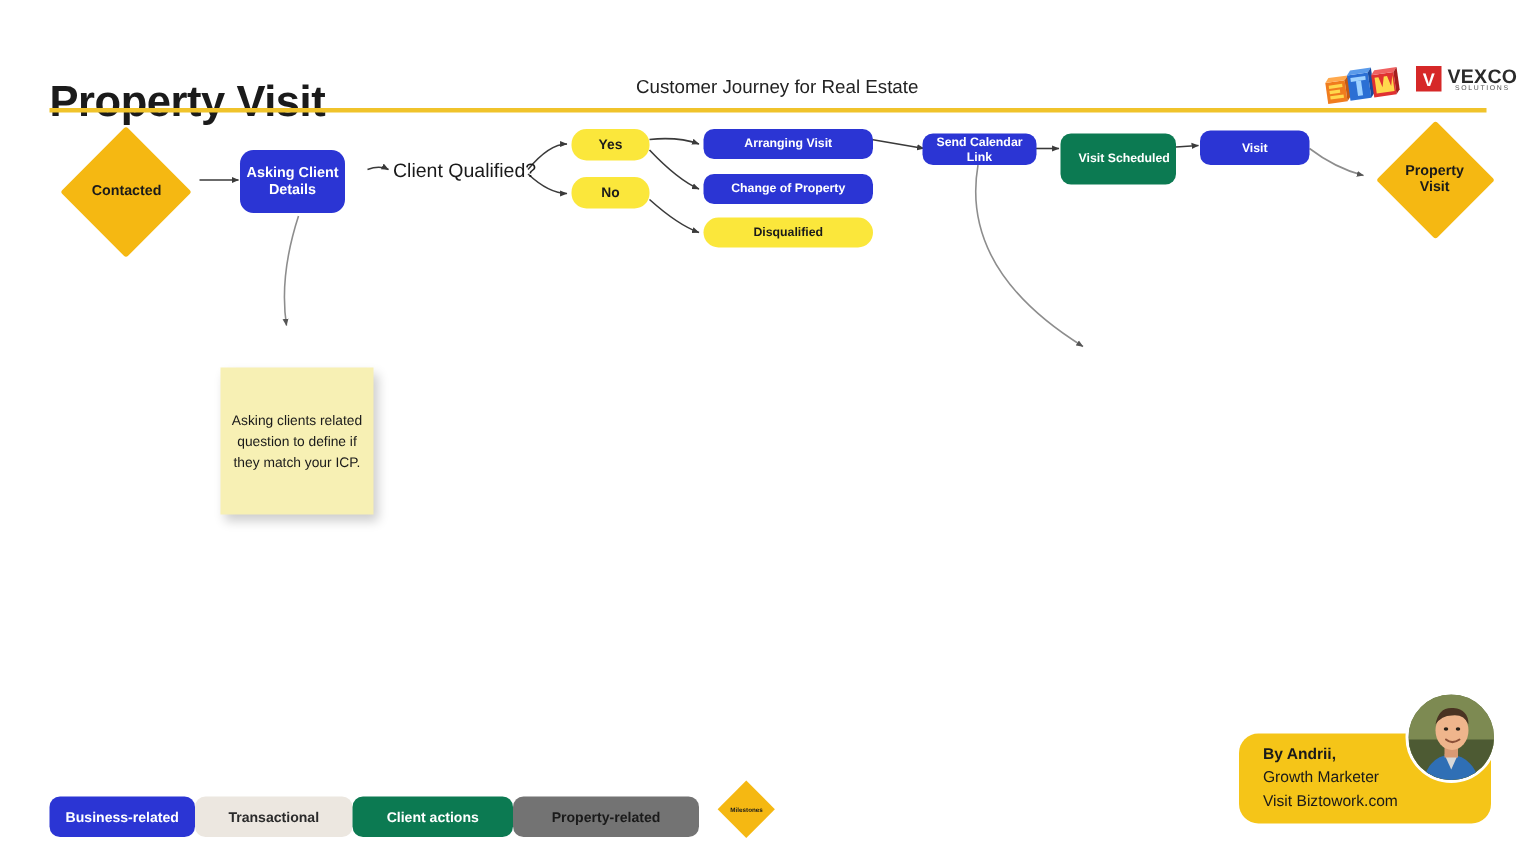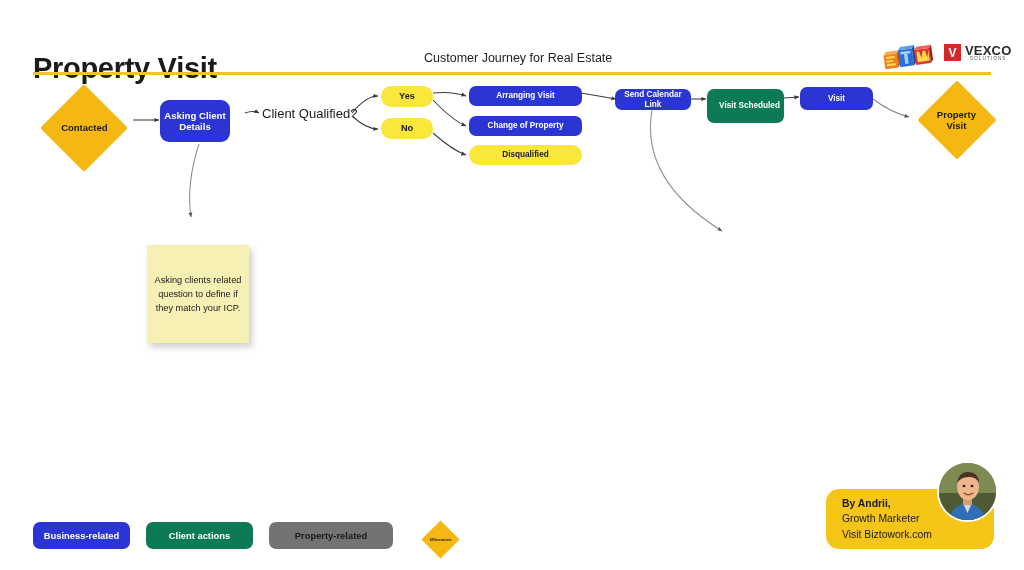--- a/index.html
+++ b/index.html
@@ -162,22 +162,21 @@
     color: #1a1a1a;
     padding: 4px 6px;
     box-sizing: border-box;
   }
 
   
   #legend {
     position: absolute;
     left: 33px; top: 522px;
     display: flex;
-    align-items: flex-start;
-    gap: 16px;
+    align-items: flex-end;
   }
   .legend-chip {
     height: 27px;
     border-radius: 7px;
     display: flex;
     align-items: center;
     justify-content: center;
     font-size: 9.4px;
     font-weight: bold;
     padding: 0 10px;
@@ -381,20 +380,23 @@
   <div class="sticky" style="left:147px; top:221px; width:102px; height:98px;margin-top:24px;">
     <span>Asking clients related question to define if they match your ICP.</span>
   </div>
 
 </div>
 
 <div id="legend">
   <div class="legend-chip blue">
     <span>Business-related</span>
   </div>
+  <div class="legend-chip beige">
+    <span>Transactional</span>
+  </div>
   <div class="legend-chip green">
     <span>Client actions</span>
   </div>
   <div class="legend-chip yellow">
     <span>Property-related</span>
   </div>
   <div id="legend-milestone-wrap">
     <div id="legend-milestone">
       <span>Milestones</span>
     </div>

